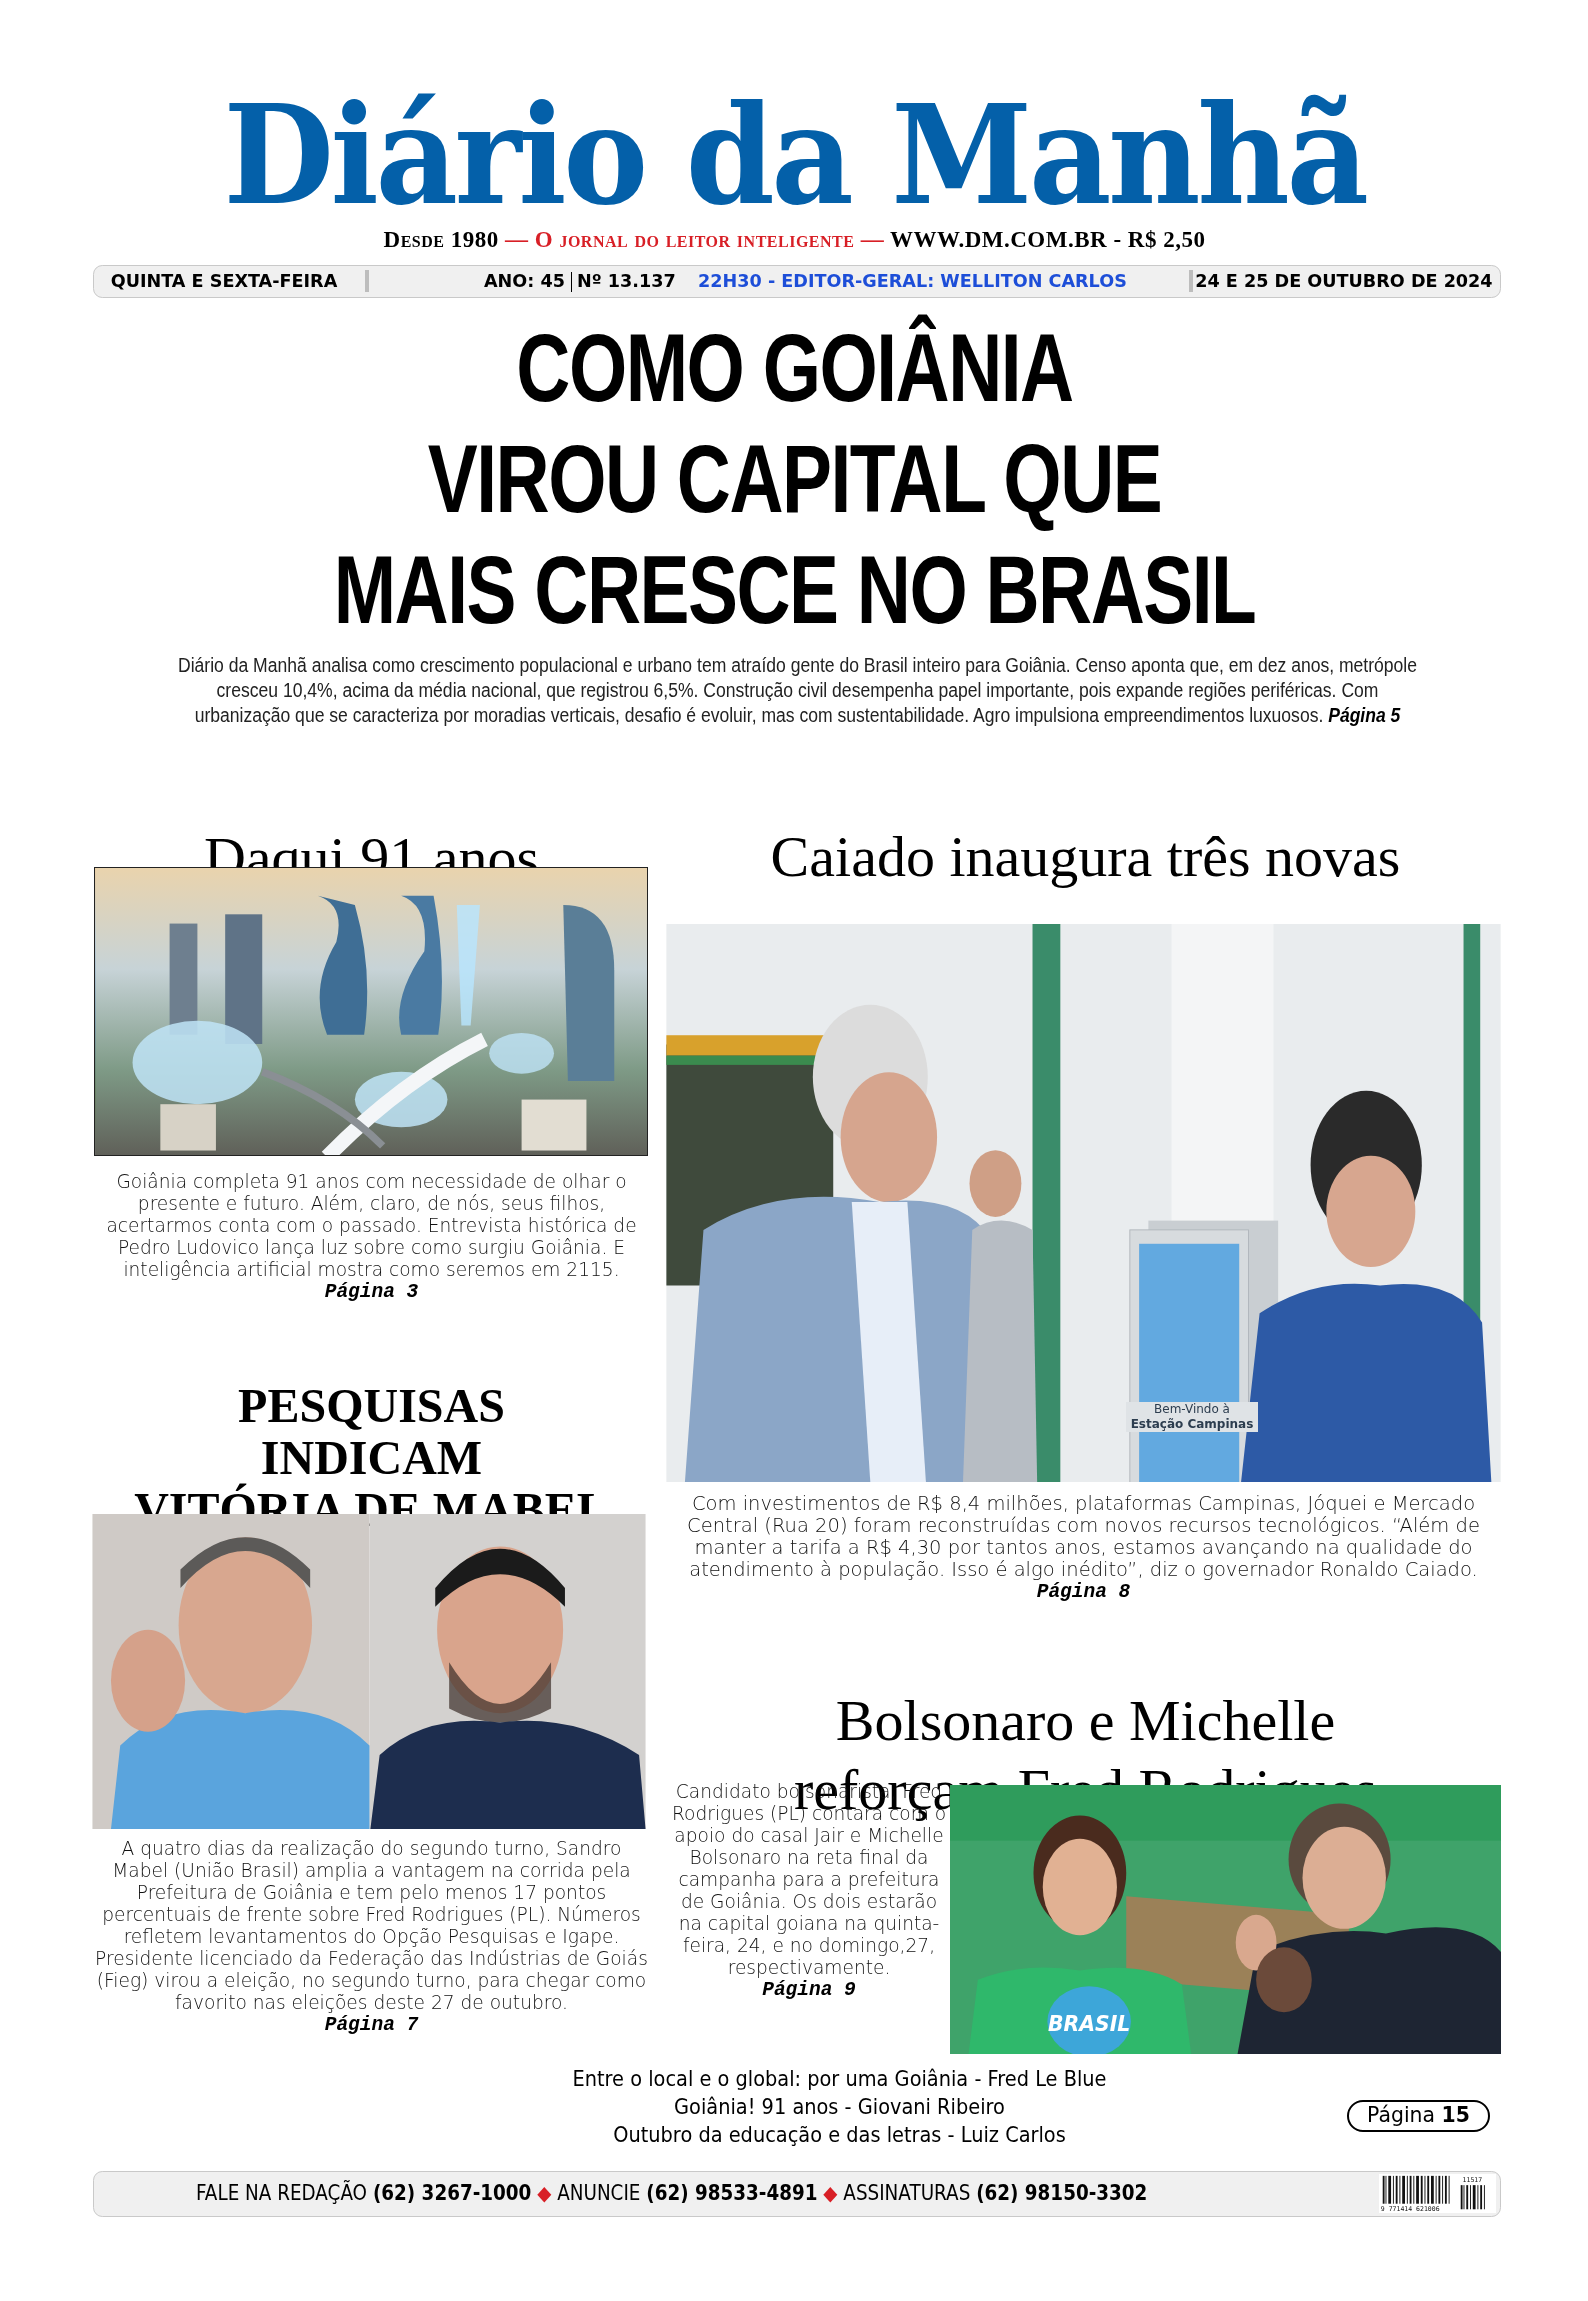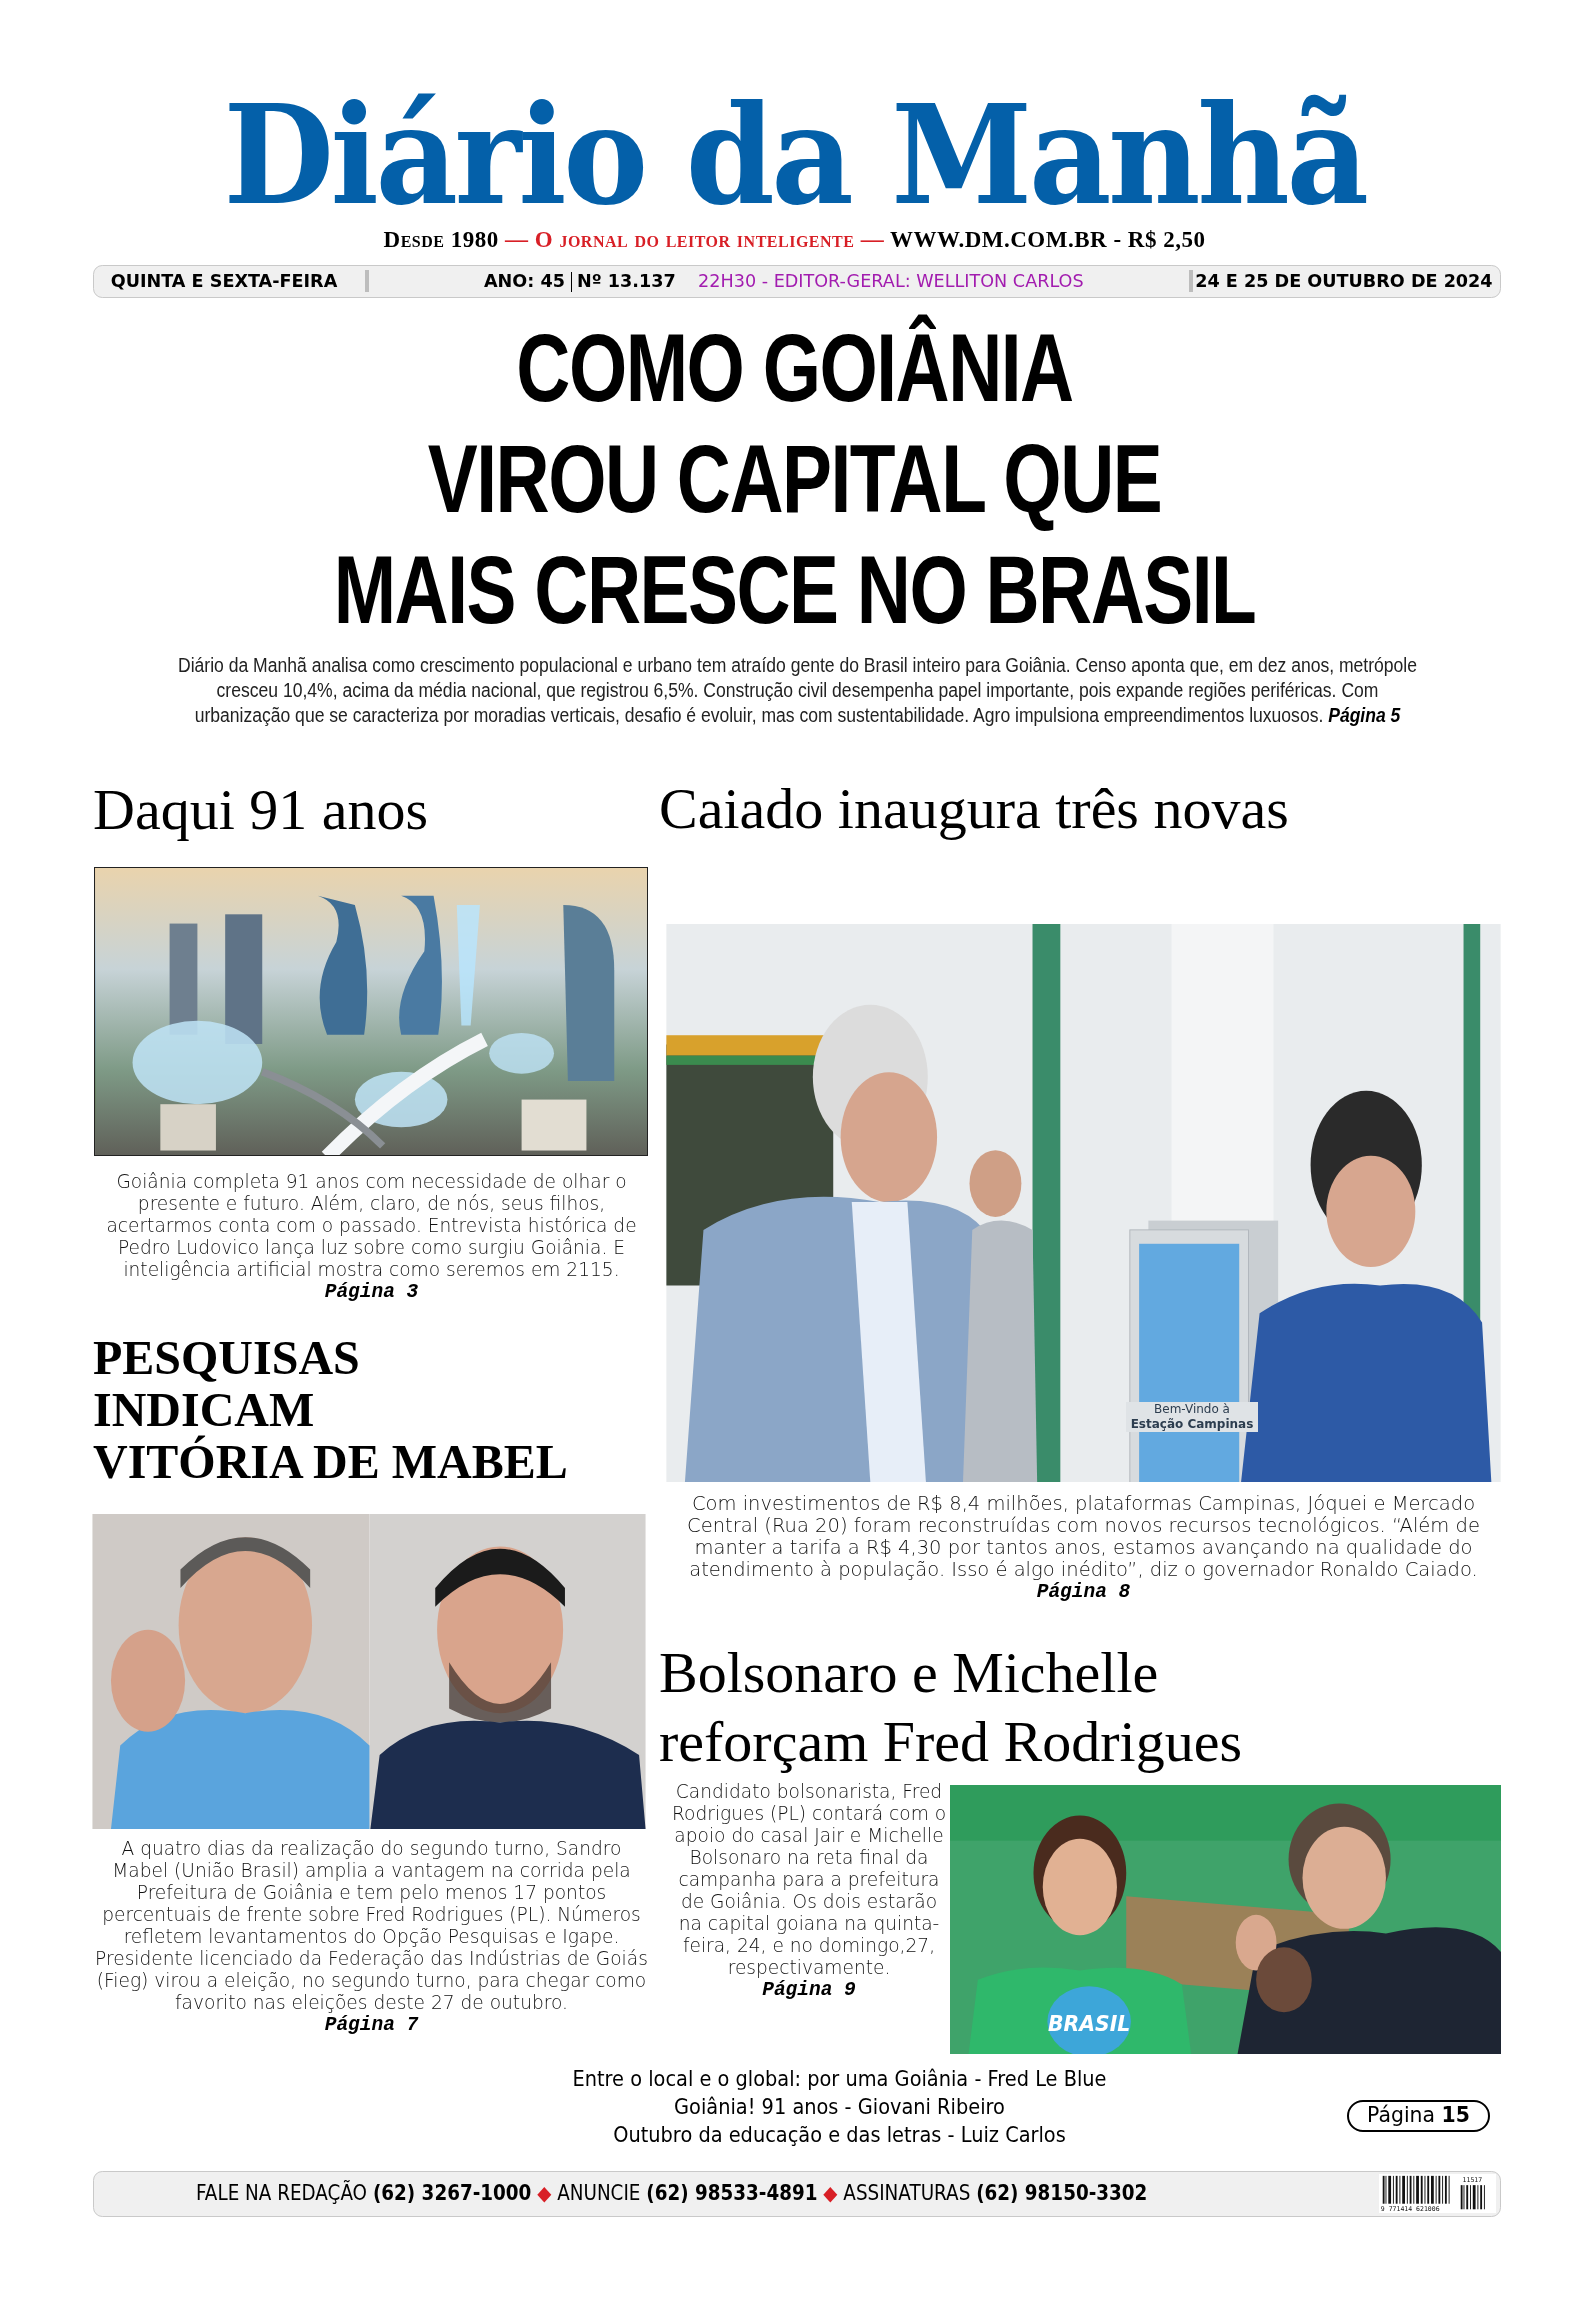--- a/index.html
+++ b/index.html
@@ -25,41 +25,42 @@
   
   .infobar {
     left: 93px; top: 265px; width: 1408px; height: 33px;
     background: #f0f0f0; border: 1.9px solid #c9c9c9; border-radius: 9.3px;
     font-family: "DejaVu Sans", sans-serif; font-size: 17.6px;
   }
   .infobar .cell { position: absolute; top: 0; height: 30px; line-height: 30px; white-space: nowrap; }
   .infobar .sep { position: absolute; top: 3.7px; width: 3.7px; height: 22px; background: #bdbdbd; }
   .infobar .thin { display: inline-block; width: 0.9px; height: 20.4px; background: #000; vertical-align: middle; margin: 0 5.6px; }
   .b { font-weight: bold; }
-  .light { font-weight: normal; color: #a21caf; }
+  .light { font-weight: bold; color: #1d4ed8; }
 
   
   .main-headline {
     left: 0; top: 312px; width: 1589px; text-align: center;
     font-family: "Liberation Sans", sans-serif; font-weight: bold;
     font-size: 96px; line-height: 111px; letter-spacing: -1.9px;
     transform: scaleX(0.78); transform-origin: center top;
   }
   .lead {
     left: 102px; top: 653px; width: 1391px; text-align: center;
     font-size: 19.5px; line-height: 25px; color: #222;
     font-family: "Liberation Sans", sans-serif;
     transform: scaleX(0.9); transform-origin: center top;
   }
   .page-ref { font-weight: bold; font-style: italic; color: #000; }
 
   
   .serif-head {
-    font-family: "Liberation Serif", serif; font-weight: normal; text-align: left;
+    font-family: "Liberation Serif", serif; font-weight: normal; text-align: center;
     color: #000;
+    margin-top: 48px;
   }
 
   
   .body-text {
     font-family: "DejaVu Sans", sans-serif; font-size: 18.6px; line-height: 22px;
     text-align: center; color: #111; font-weight: 300;
   }
   .body-text .page-ref { display: block; font-family: Liberation Mono, monospace; font-size: 19.5px; }
 
   

